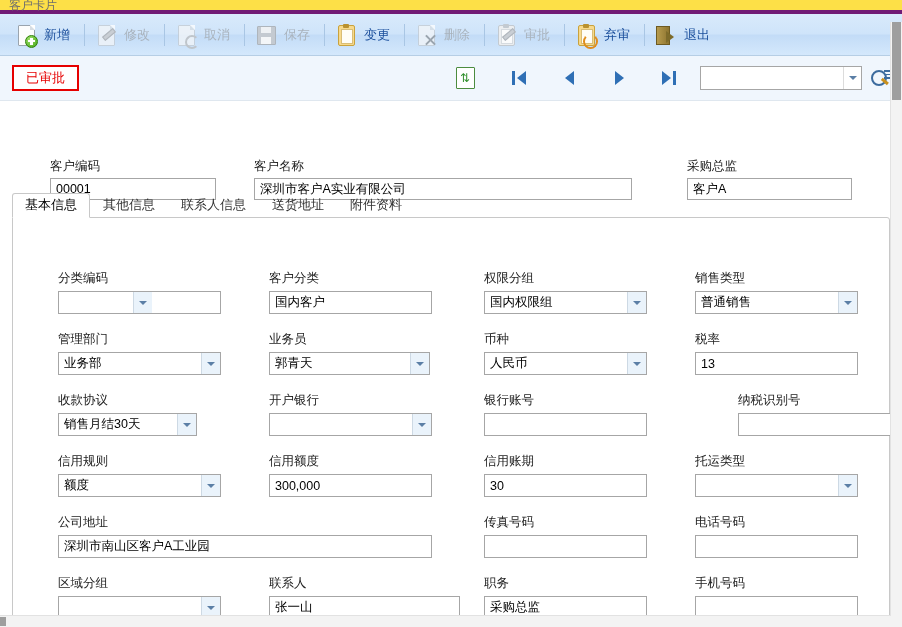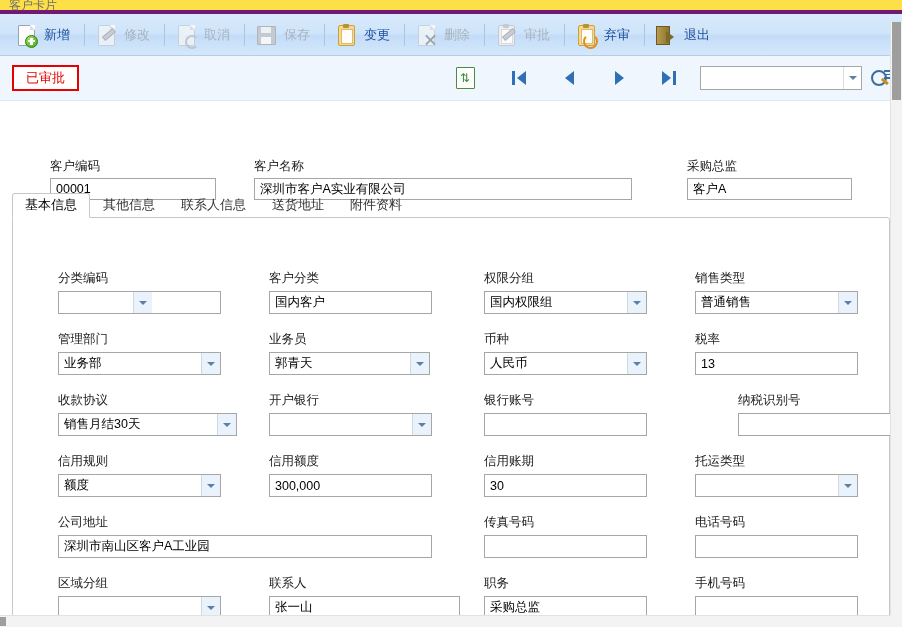--- a/index.html
+++ b/index.html
@@ -569,21 +569,21 @@
     </div>
     <div class="form-fld" style="left:682px;top:113px;">
       <div class="lab">税率</div>
       <div class="inp" style="width:163px;">
         <span class="txt">13</span>
       </div>
     </div>
 
     <div class="form-fld" style="left:45px;top:174px;">
       <div class="lab">收款协议</div>
-      <div class="inp combo" style="width:179px;">
+      <div class="inp combo" style="width:139px;">
         <span class="txt">销售月结30天</span>
         <span class="arrowbox">
             <span class="caret"></span>
           </span>
       </div>
     </div>
     <div class="form-fld" style="left:256px;top:174px;">
       <div class="lab">开户银行</div>
       <div class="inp combo" style="width:163px;">
         <span class="txt"></span>

